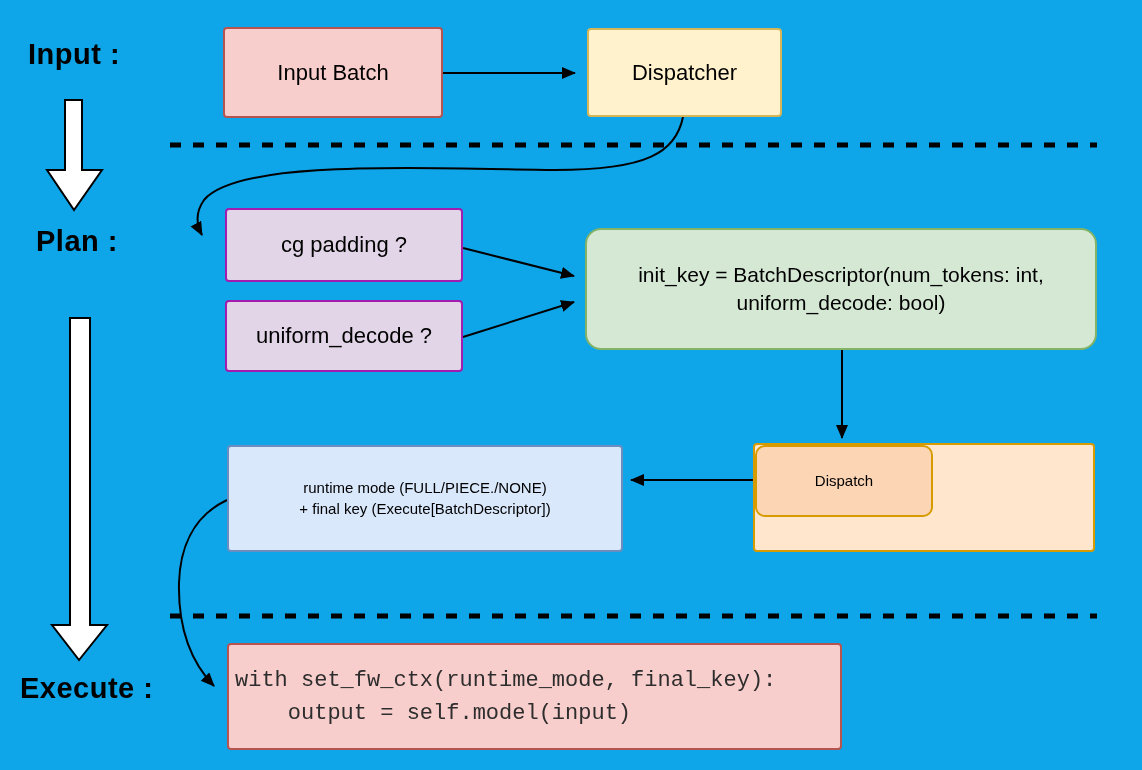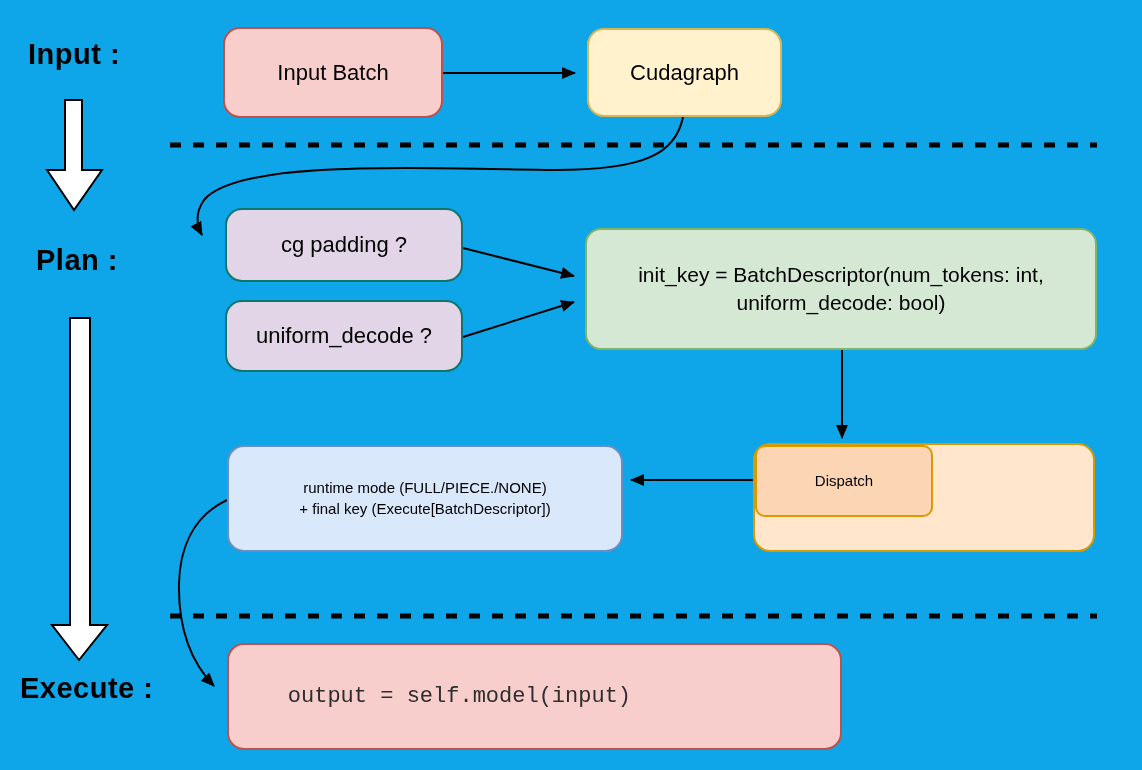--- a/index.html
+++ b/index.html
@@ -5,27 +5,27 @@
   html,body{margin:0;padding:0;background:#ffffff;}
   #canvas{
     position:relative;width:1142px;height:770px;background:#0ea5e9;
     font-family:"Liberation Sans",sans-serif;overflow:hidden;
   }
   #arrow-layer{position:absolute;left:0;top:0;width:1142px;height:770px;pointer-events:none;}
   .section-label{
     position:absolute;font-weight:bold;color:#000;font-size:29px;letter-spacing:0.5px;
   }
   .node{
-    position:absolute;box-sizing:border-box;border-radius:17px;
+    position:absolute;box-sizing:border-box;border-radius:4px;
     display:flex;align-items:center;justify-content:center;text-align:center;
     color:#000;line-height:1.35;
   }
   .node-red{background:#f8cecc;border:2px solid #b85450;}
   .node-yellow{background:#fff2cc;border:2px solid #d6b656;}
-  .node-purple{background:#e1d5e7;border:2px solid #0f766e;text-align:center;}
+  .node-purple{background:#e1d5e7;border:2px solid #a21caf;text-align:center;}
   .node-green{background:#d5e8d4;border:2px solid #82b366;border-radius:16px;}
   .node-orange-outer{background:#ffe6cc;border:2px solid #d79b00;}
   .node-orange-inner{background:#fcd5b5;border:2px solid #d79b00;border-radius:10px;}
   .node-blue{background:#dae8fc;border:2px solid #6c8ebf;}
   .txt-22{font-size:22px;}
   .txt-21{font-size:21px;}
   .txt-19{font-size:15px;}
   .two-line span{display:block;}
   .code-box{
     justify-content:flex-start;align-items:center;
@@ -66,29 +66,29 @@
     <path d="M463,337 L574,302" fill="none" stroke="#000" stroke-width="2" marker-end="url(#ah)"></path>
 
     <path d="M842,334 L842,438" fill="none" stroke="#000" stroke-width="2" marker-end="url(#ah)"></path>
 
     <path d="M753,480 L631,480" fill="none" stroke="#000" stroke-width="2" marker-end="url(#ah)"></path>
 
     <path d="M227,500 C193,516 180,548 179,583 C178,628 191,662 214,686" fill="none" stroke="#000" stroke-width="2" marker-end="url(#ah)"></path>
   </svg>
 
   <div class="section-label" style="left:28px;top:38px;">Input :</div>
-  <div class="section-label" style="left:36px;top:244px;">Plan :</div>
+  <div class="section-label" style="left:36px;top:225px;">Plan :</div>
   <div class="section-label" style="left:20px;top:672px;">Execute :</div>
 
   <div class="node node-red txt-22" style="left:223px;top:27px;width:220px;height:91px;">
     <span>Input Batch</span>
   </div>
 
   <div class="node node-yellow txt-22" style="left:587px;top:28px;width:195px;height:89px;">
-    <span>Cudagraph</span>
+    <span>Dispatcher</span>
   </div>
 
   <div class="node node-purple txt-22" style="left:225px;top:208px;width:238px;height:74px;">
     <span>cg padding ?</span>
   </div>
 
   <div class="node node-purple txt-22" style="left:225px;top:300px;width:238px;height:72px;">
     <span>uniform_decode ?</span>
   </div>
 
@@ -106,17 +106,18 @@
 
   <div class="node node-blue txt-19 two-line" style="left:227px;top:445px;width:396px;height:107px;">
     <div>
       <span>runtime mode (FULL/PIECE./NONE)</span>
       <span>+ final key (Execute[BatchDescriptor])</span>
     </div>
   </div>
 
   <div class="node node-red code-box" style="left:227px;top:643px;width:615px;height:107px;">
     <div>
+      <span class="code-line">with set_fw_ctx(runtime_mode, final_key):</span>
       <span class="code-line">    output = self.model(input)</span>
     </div>
   </div>
 
 </div>
 
 </body></html>

